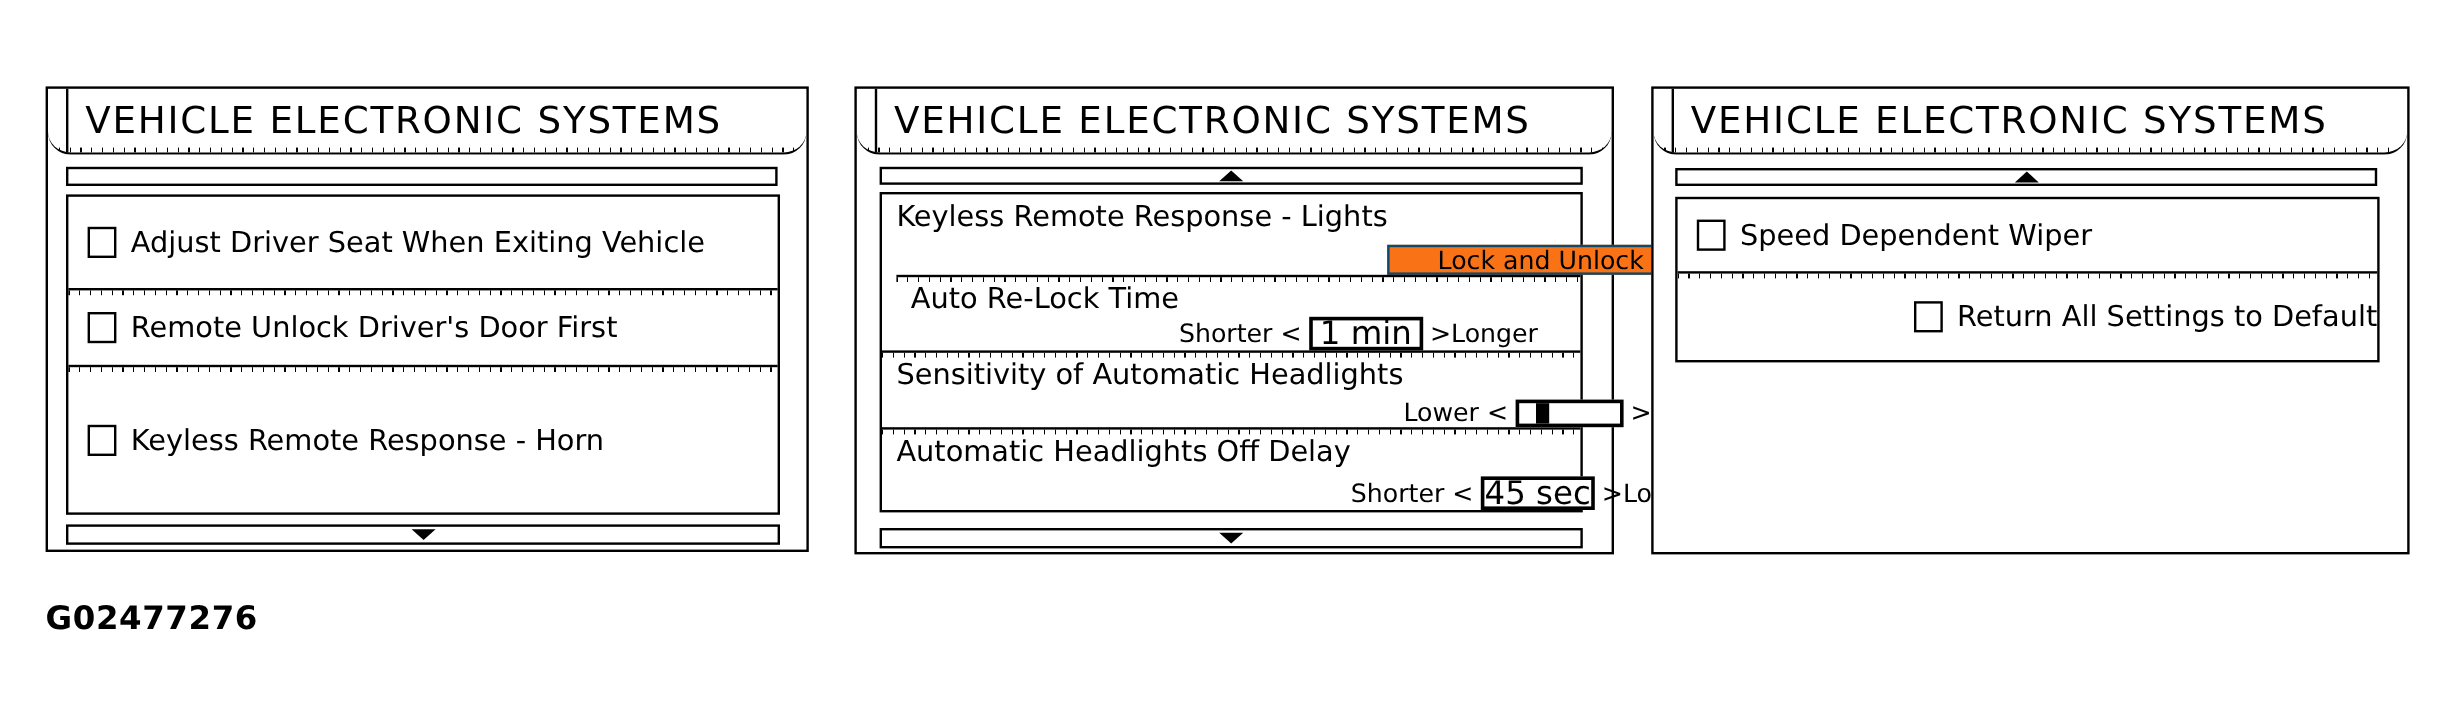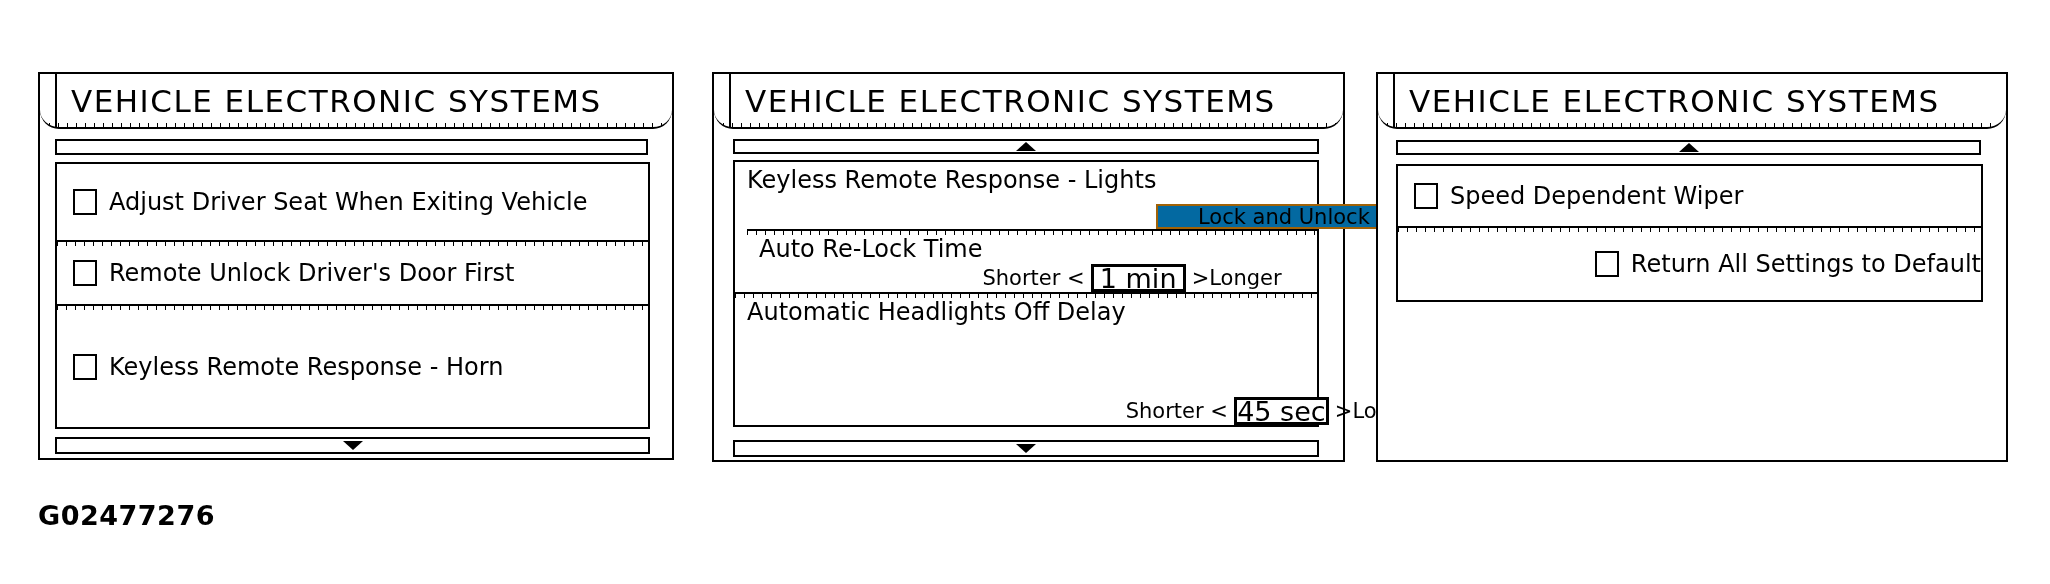--- a/index.html
+++ b/index.html
@@ -90,23 +90,23 @@
     padding:5px 14px 0 12px;
   }
   .m-row + .m-row{border-top:2px solid #000;}
   .m-label{font-size:24px;line-height:27px;white-space:nowrap;}
   .m-control{
     margin-top:2px;align-self:flex-end;
     display:flex;align-items:center;gap:6px;
   }
   .ctrl-text{font-size:21px;white-space:nowrap;}
   .btn{
-    width:255px;height:25px;border:2px solid #a16207;box-sizing:border-box;
+    width:255px;height:25px;border:2px solid #0c4a6e;box-sizing:border-box;
     display:flex;align-items:center;justify-content:center;
-    font-size:21px;background:#0369a1;
+    font-size:21px;background:#f97316;
   }
   .valbox{
     width:95px;height:28px;border:3px solid #000;box-sizing:border-box;
     display:flex;align-items:center;justify-content:center;
     font-size:27px;background:#fff;
   }
   .slider-track{
     width:90px;height:23px;border:3px solid #000;box-sizing:border-box;
     position:relative;background:#fff;
   }
@@ -169,20 +169,30 @@
 
     <div class="m-row mrow-1 tkt">
       <div class="m-label">Auto Re-Lock Time</div>
       <div class="m-control">
         <span class="ctrl-text">Shorter &lt;</span>
         <span class="valbox tk">1 min</span>
         <span class="ctrl-text">&gt;Longer</span>
       </div>
     </div>
 
+    <div class="m-row mrow-2 tkt">
+      <div class="m-label">Sensitivity of Automatic Headlights</div>
+      <div class="m-control">
+        <span class="ctrl-text">Lower &lt;</span>
+        <span class="slider-track tk">
+          <span class="slider-thumb" style="left: 17%; width: 13%;"></span>
+        </span>
+        <span class="ctrl-text">&gt; Higher</span>
+      </div>
+    </div>
 
     <div class="m-row mrow-3 tkt">
       <div class="m-label">Automatic Headlights Off Delay</div>
       <div class="m-control">
         <span class="ctrl-text">Shorter &lt;</span>
         <span class="valbox tk">45 sec</span>
         <span class="ctrl-text">&gt;Longer</span>
       </div>
     </div>
 

